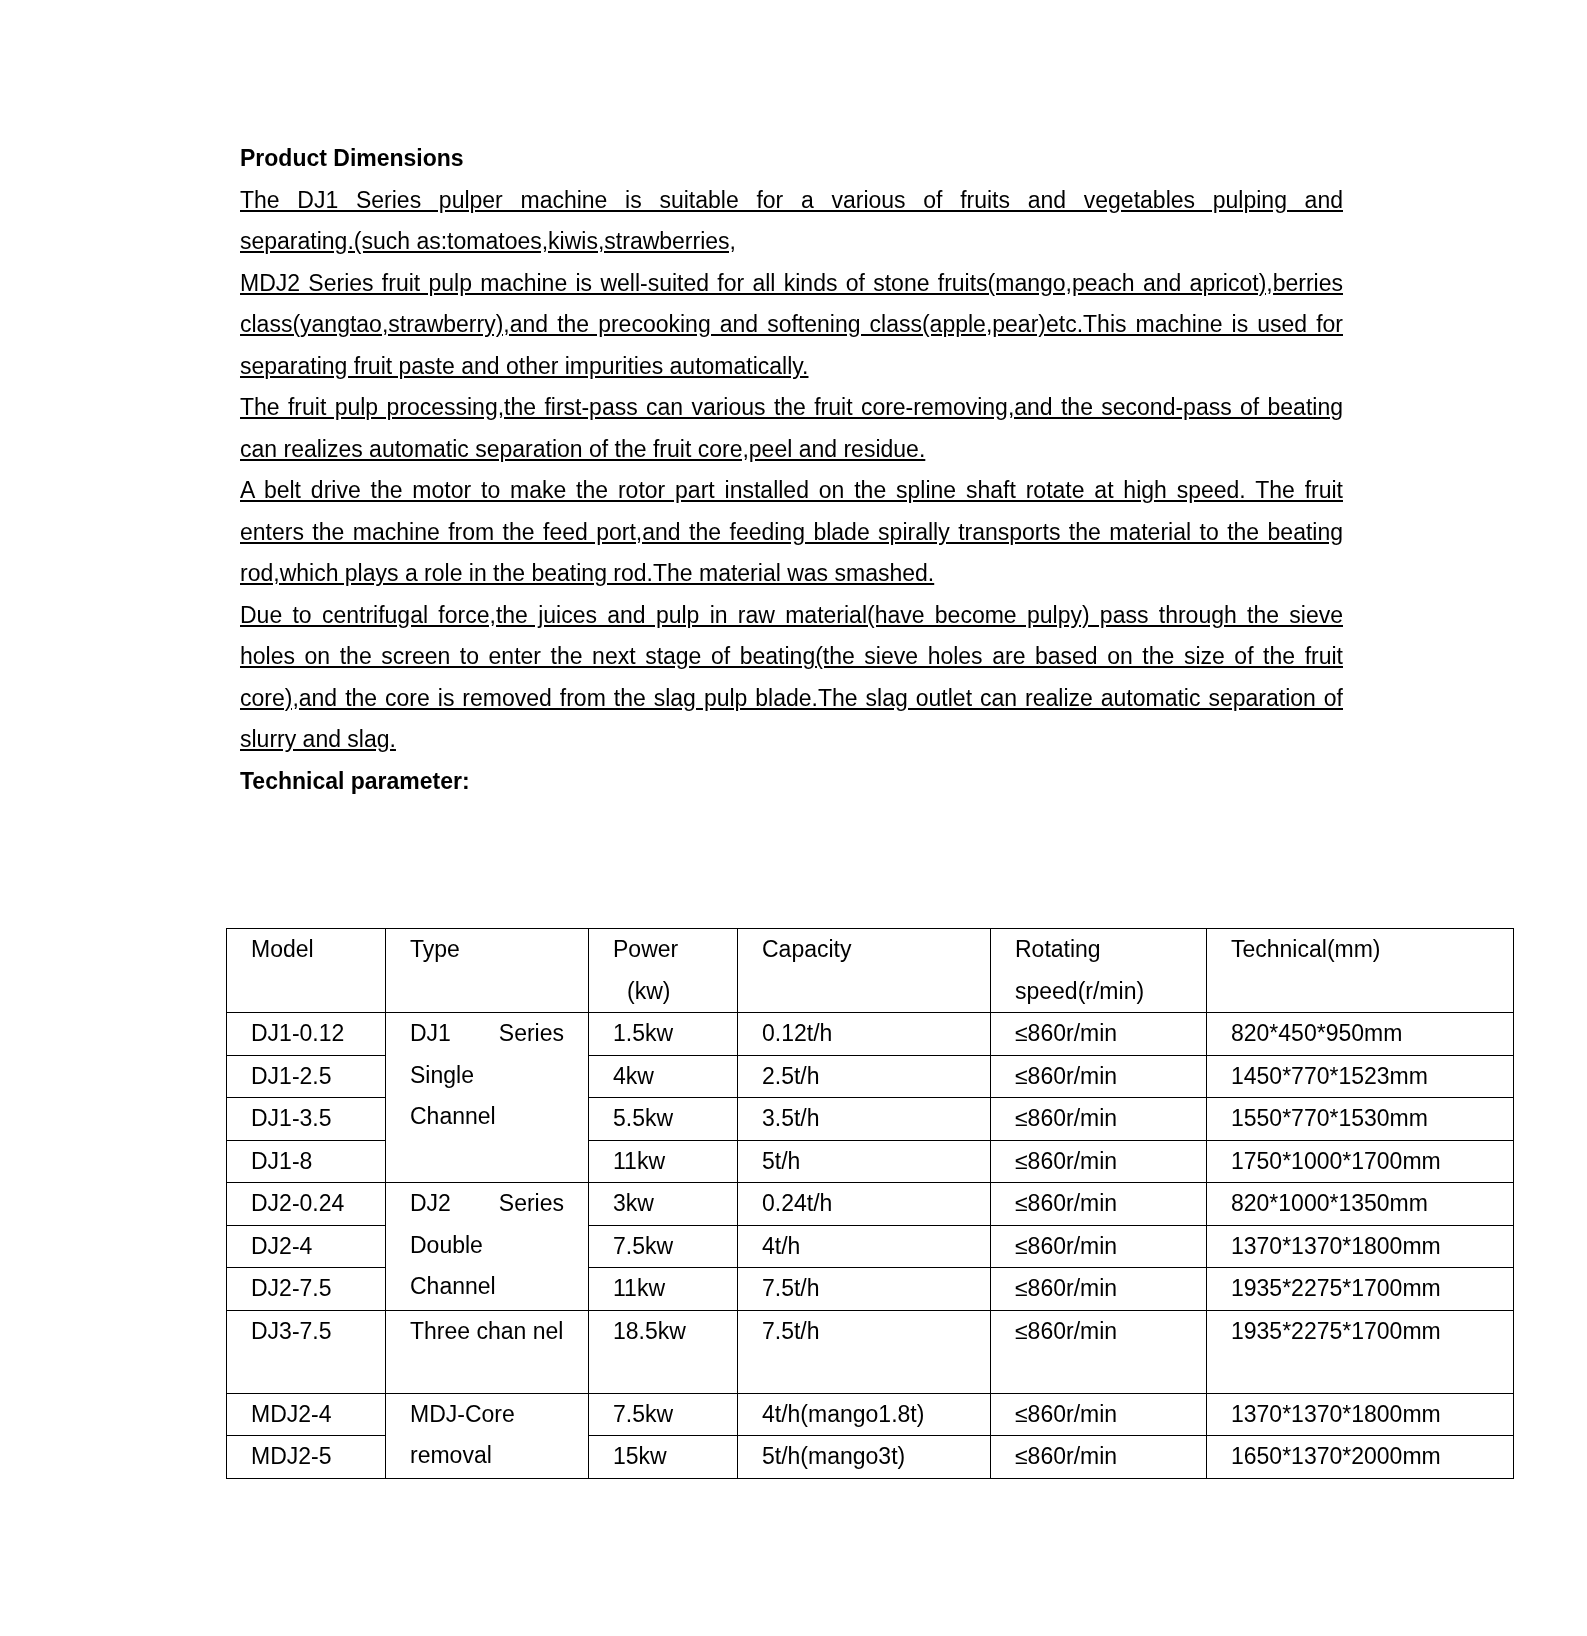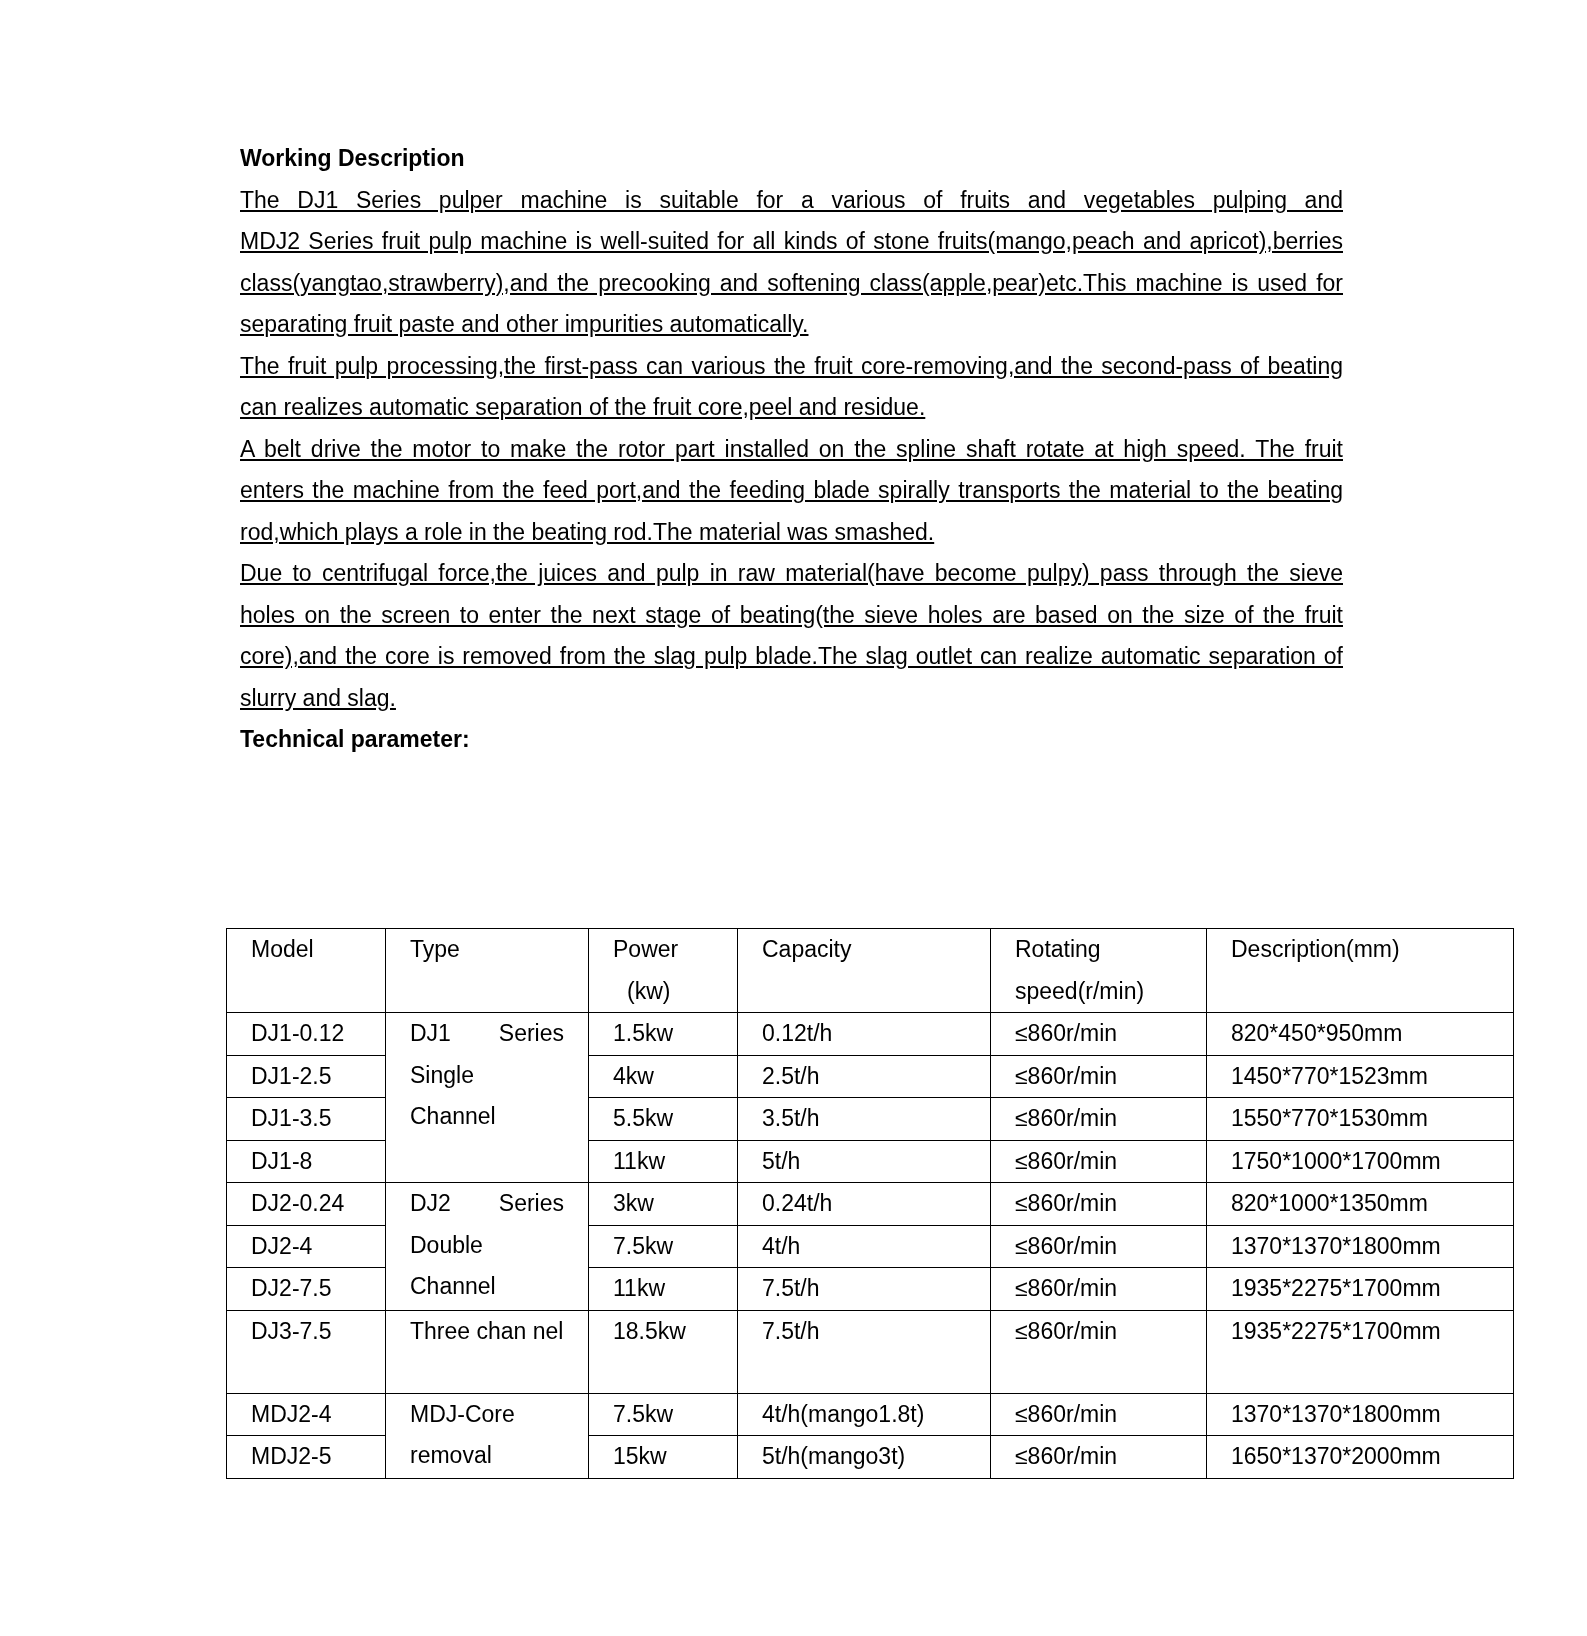--- a/index.html
+++ b/index.html
@@ -13,22 +13,23 @@
   td { border: 1.5px solid #000; vertical-align: top; padding: 0 24px; line-height: 41.5px; }
   .c0 { width: 110px; } .c1 { width: 154px; } .c2 { width: 100px; }
   .c3 { width: 204px; margin-top: 48px; } .c4 { width: 167px; } .c5 { width: 258px; }
   .just { text-align: justify; text-align-last: justify; }
   .center-line { padding-left: 14px; }
 </style>
 </head>
 <body>
 
 <div class="page">
-  <p class="h">Working Description</p>
+  <p class="h">Product Dimensions</p>
   <p class="p" style="text-align-last: justify;">The DJ1 Series pulper machine is suitable for a various of fruits and vegetables pulping and</p>
+  <p class="p">separating.(such as:tomatoes,kiwis,strawberries,</p>
   <p class="p">MDJ2 Series fruit pulp machine is well-suited for all kinds of stone fruits(mango,peach and apricot),berries class(yangtao,strawberry),and the precooking and softening class(apple,pear)etc.This machine is used for separating fruit paste and other impurities automatically.</p>
   <p class="p">The fruit pulp processing,the first-pass can various the fruit core-removing,and the second-pass of beating can realizes automatic separation of the fruit core,peel and residue.</p>
   <p class="p">A belt drive the motor to make the rotor part installed on the spline shaft rotate at high speed. The fruit enters the machine from the feed port,and the feeding blade spirally transports the material to the beating rod,which plays a role in the beating rod.The material was smashed.</p>
   <p class="p">Due to centrifugal force,the juices and pulp in raw material(have become pulpy) pass through the sieve holes on the screen to enter the next stage of beating(the sieve holes are based on the size of the fruit core),and the core is removed from the slag pulp blade.The slag outlet can realize automatic separation of slurry and slag.</p>
   <p class="h">Technical parameter:</p>
 </div>
 
 <div class="table-wrap">
   <table>
     <tbody>
@@ -37,21 +38,21 @@
       <td class="c1"><span>Type</span></td>
       <td class="c2">
             <div>Power</div>
             <div class="center-line">(kw)</div>
           </td>
       <td class="c3"><span>Capacity</span></td>
       <td class="c4">
             <div>Rotating</div>
             <div>speed(r/min)</div>
           </td>
-      <td class="c5"><span>Description(mm)</span></td>
+      <td class="c5"><span>Technical(mm)</span></td>
     </tr>
     <tr>
       <td>DJ1-0.12</td>
       <td rowspan="4" class="just">DJ1 Series Single Channel</td>
       <td>1.5kw</td>
       <td>0.12t/h</td>
       <td>≤860r/min</td>
       <td>820*450*950mm</td>
     </tr>
     <tr>

